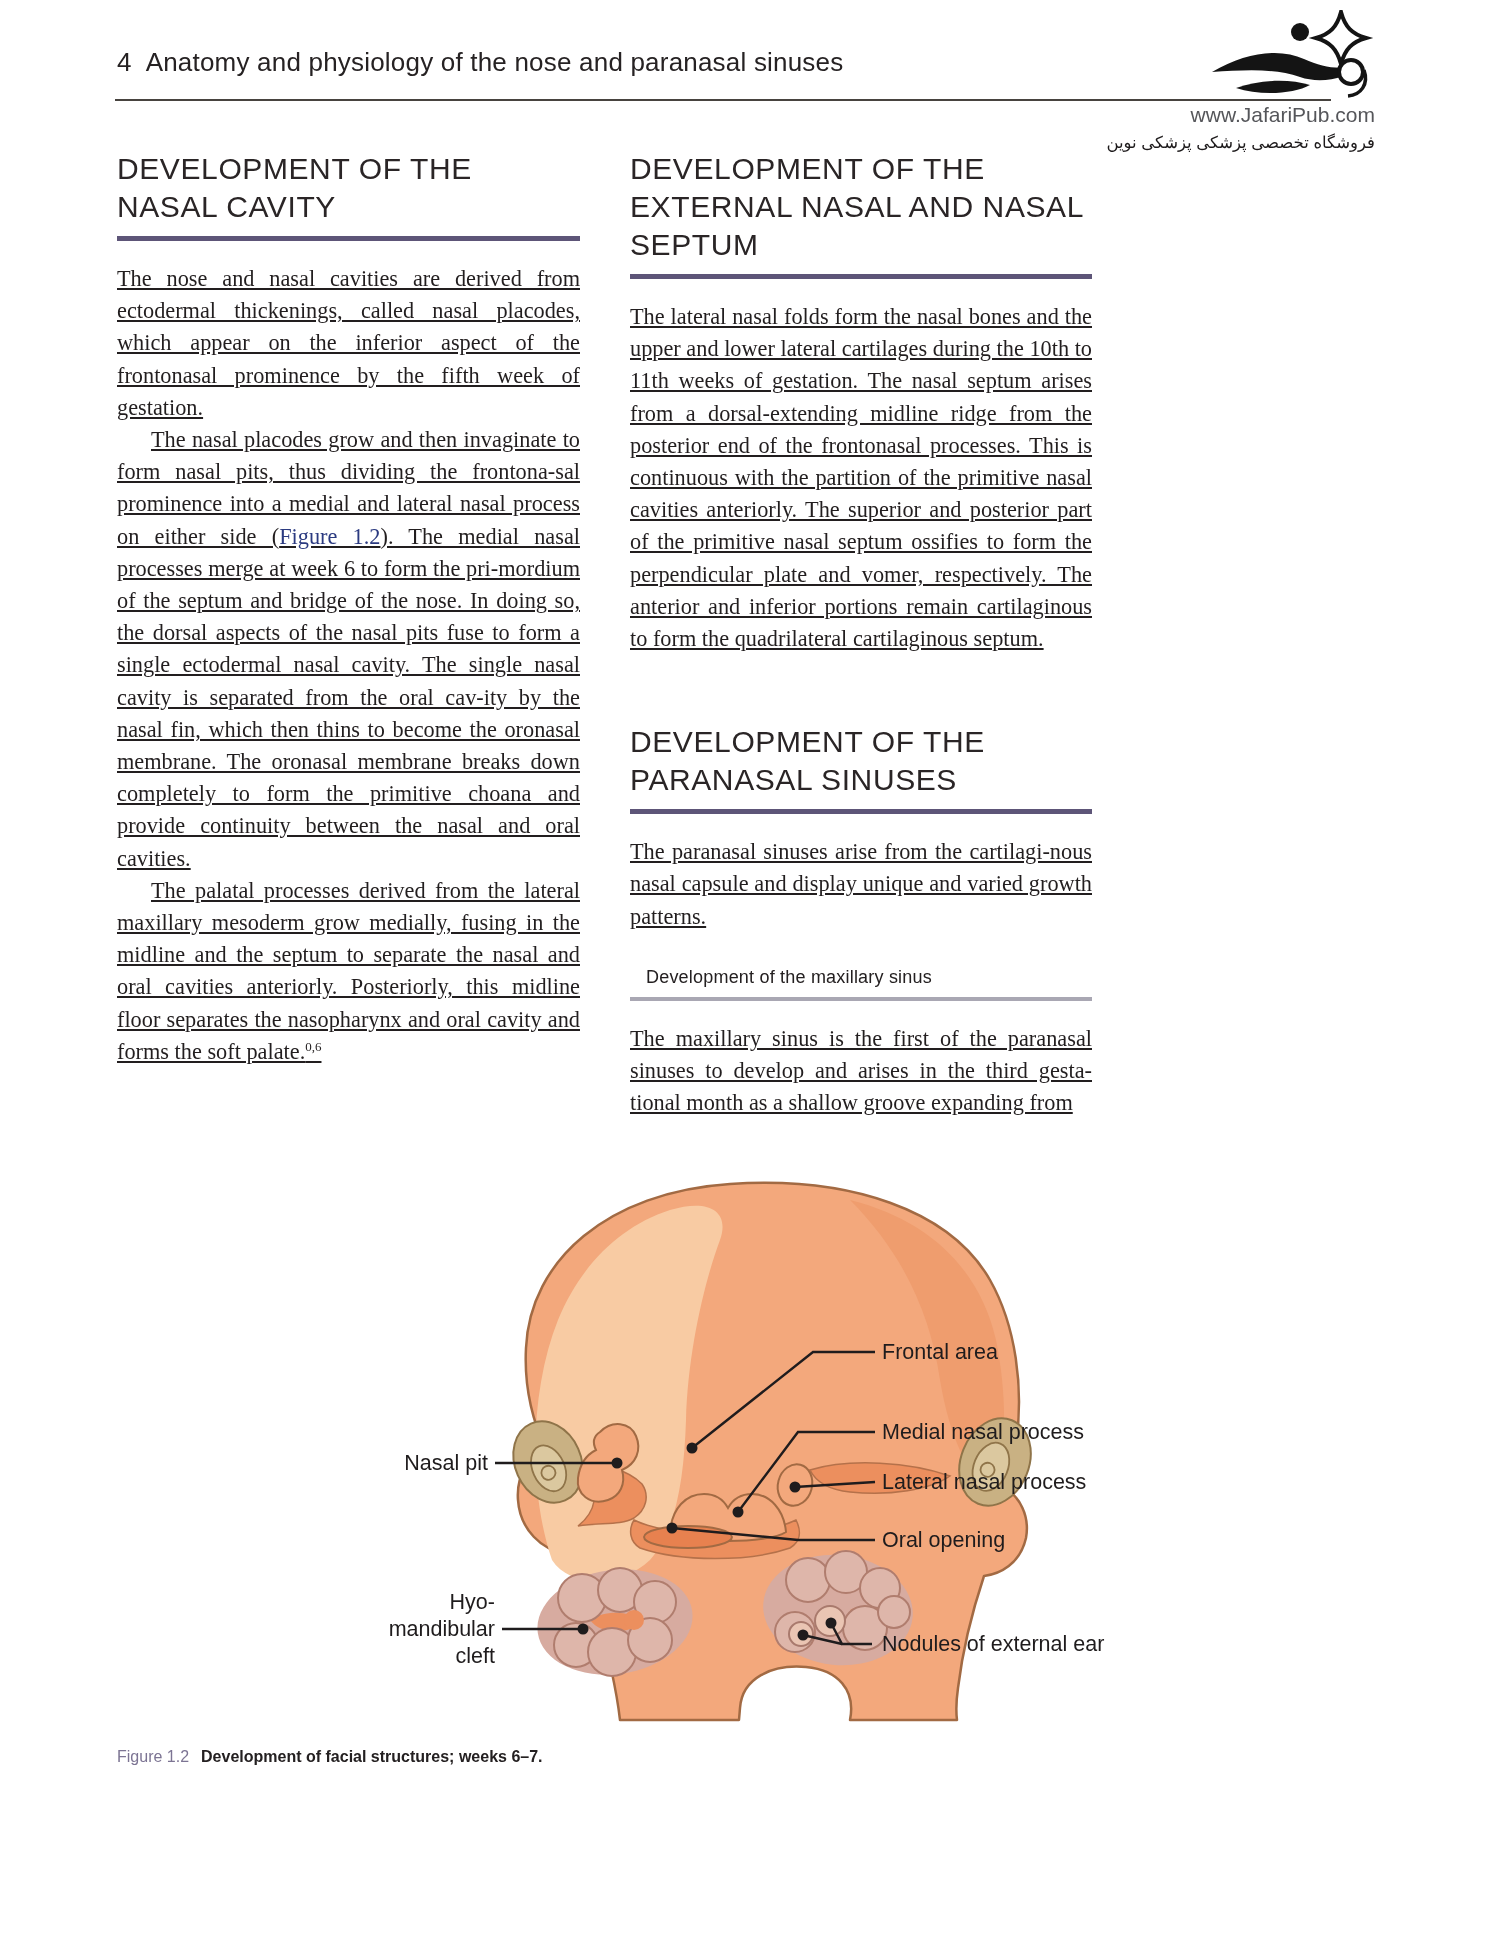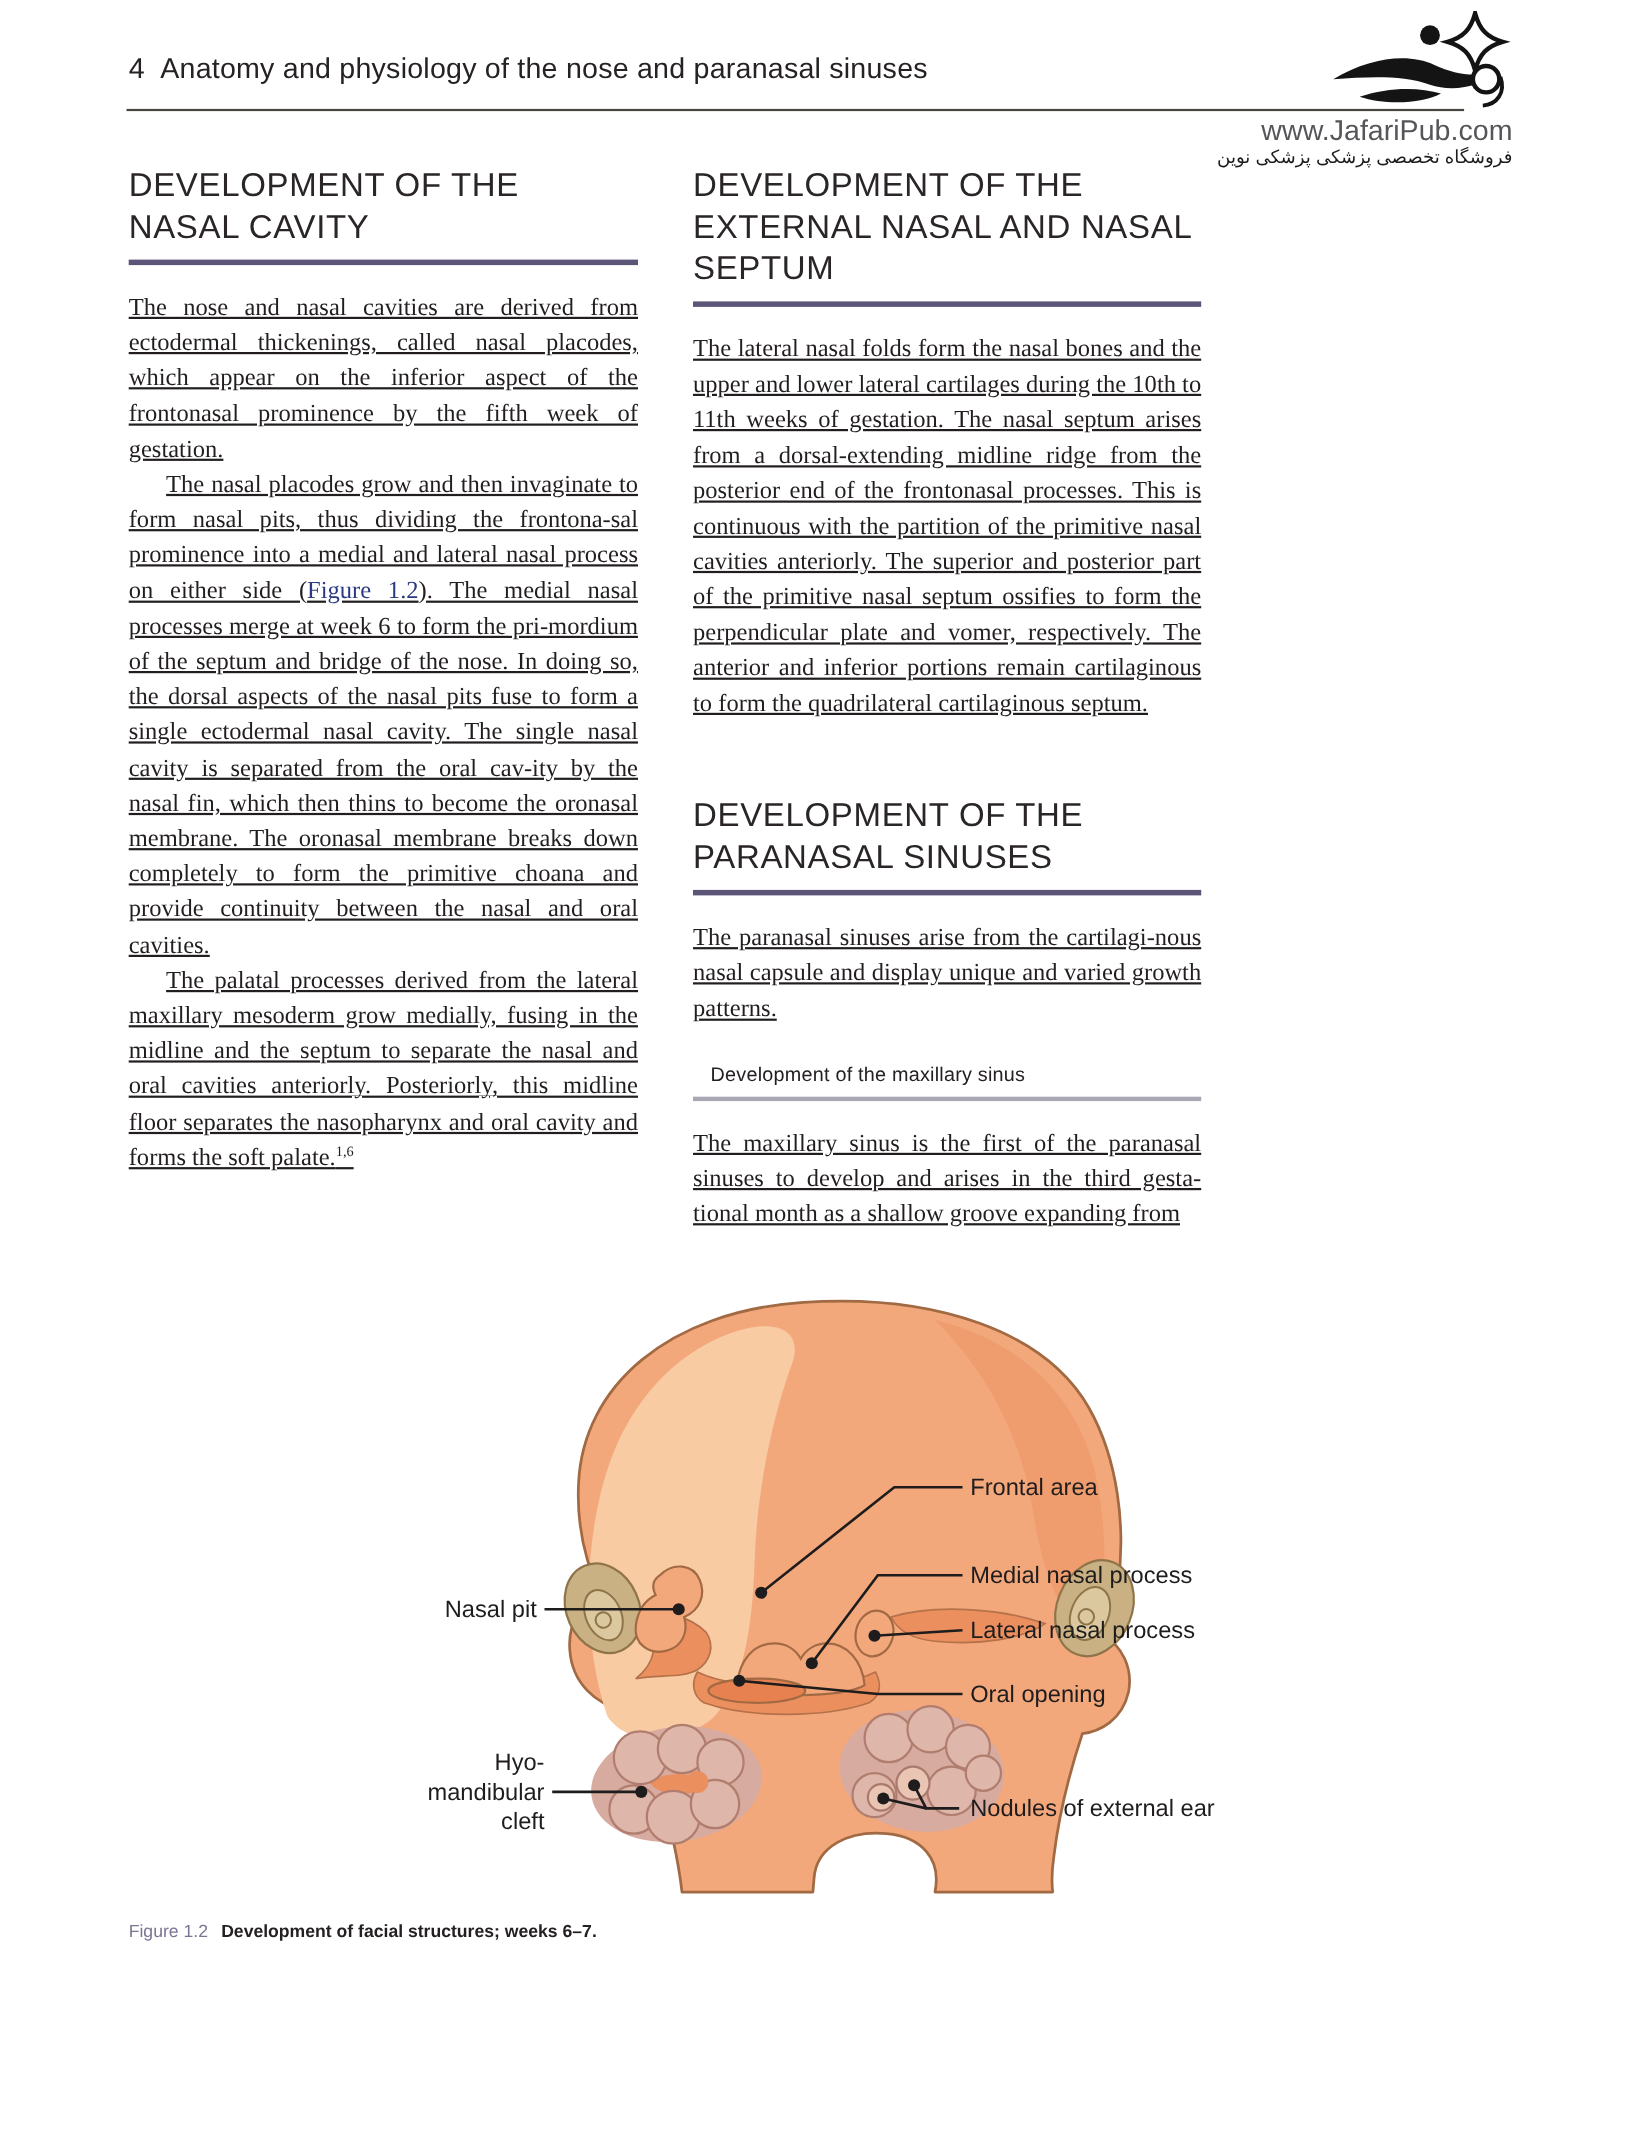--- a/index.html
+++ b/index.html
@@ -6,21 +6,21 @@
   body{
     width:1489px;height:1938px;position:relative;background:#ffffff;
     font-family:"Liberation Sans",sans-serif;color:#231f20;overflow:hidden;
   }
   .abs{position:absolute;}
   
   .header-title{left:117px;top:47px;font-size:26px;letter-spacing:.2px;color:#262223;white-space:nowrap;}
   .header-title .chnum{margin-right:14px;}
   .header-rule{left:115px;top:99px;width:1216px;height:2px;background:#47433f;}
   .logo-box{left:1208px;top:10px;width:168px;height:90px;}
-  .site-url{left:1080px;top:103px;width:295px;text-align:right;font-size:26px;color:#55565a;}
+  .site-url{left:1080px;top:103px;width:295px;text-align:right;font-size:21px;color:#55565a;}
   .tagline{left:1000px;top:133px;width:375px;text-align:right;font-size:16.5px;color:#1d1a1b;direction:rtl;}
   
   .col{width:463px;}
   .col-left{left:117px;top:142px;}
   .col-right{left:630px;top:142px;width:462px;}
   h1.sec{
     font-size:30px;font-weight:400;line-height:38px;letter-spacing:.6px;
     color:#2a2526;margin:8px 0 0 0;
   }
   .rule-purple{height:5px;background:#5d5578;margin:10px 0 0 0;}
@@ -66,21 +66,21 @@
 <div class="abs tagline">فروشگاه تخصصی پزشکی پزشکی نوین</div>
 
 <div class="abs col col-left">
   <h1 class="sec">DEVELOPMENT OF THE NASAL CAVITY</h1>
   <div class="rule-purple"></div>
   <p class="body">The nose and nasal cavities are derived from ectodermal thickenings, called nasal placodes, which appear on the inferior aspect of the frontonasal prominence by the fifth week of gestation.</p>
   <p class="body flow indent">
     <span>The nasal placodes grow and then invaginate to form nasal pits, thus dividing the frontona-sal prominence into a medial and lateral nasal process on either side (</span><span class="figref">Figure 1.2</span><span>). The medial nasal processes merge at week 6 to form the pri-mordium of the septum and bridge of the nose. In doing so, the dorsal aspects of the nasal pits fuse to form a single ectodermal nasal cavity. The single nasal cavity is separated from the oral cav-ity by the nasal fin, which then thins to become the oronasal membrane. The oronasal membrane breaks down completely to form the primitive choana and provide continuity between the nasal and oral cavities.</span>
   </p>
   <p class="body flow indent">
-    <span>The palatal processes derived from the lateral maxillary mesoderm grow medially, fusing in the midline and the septum to separate the nasal and oral cavities anteriorly. Posteriorly, this midline floor separates the nasopharynx and oral cavity and forms the soft palate.</span><sup class="ref">1,6</sup>
+    <span>The palatal processes derived from the lateral maxillary mesoderm grow medially, fusing in the midline and the septum to separate the nasal and oral cavities anteriorly. Posteriorly, this midline floor separates the nasopharynx and oral cavity and forms the soft palate.</span><sup class="ref">0,6</sup>
   </p>
 </div>
 
 <div class="abs col col-right">
   <h1 class="sec">DEVELOPMENT OF THE EXTERNAL NASAL AND NASAL SEPTUM</h1>
   <div class="rule-purple"></div>
   <p class="body">The lateral nasal folds form the nasal bones and the upper and lower lateral cartilages during the 10th to 11th weeks of gestation. The nasal septum arises from a dorsal-extending midline ridge from the posterior end of the frontonasal processes. This is continuous with the partition of the primitive nasal cavities anteriorly. The superior and posterior part of the primitive nasal septum ossifies to form the perpendicular plate and vomer, respectively. The anterior and inferior portions remain cartilaginous to form the quadrilateral cartilaginous septum.</p>
   <div class="sp60"></div>
   <h1 class="sec">DEVELOPMENT OF THE PARANASAL SINUSES</h1>
   <div class="rule-purple"></div>

